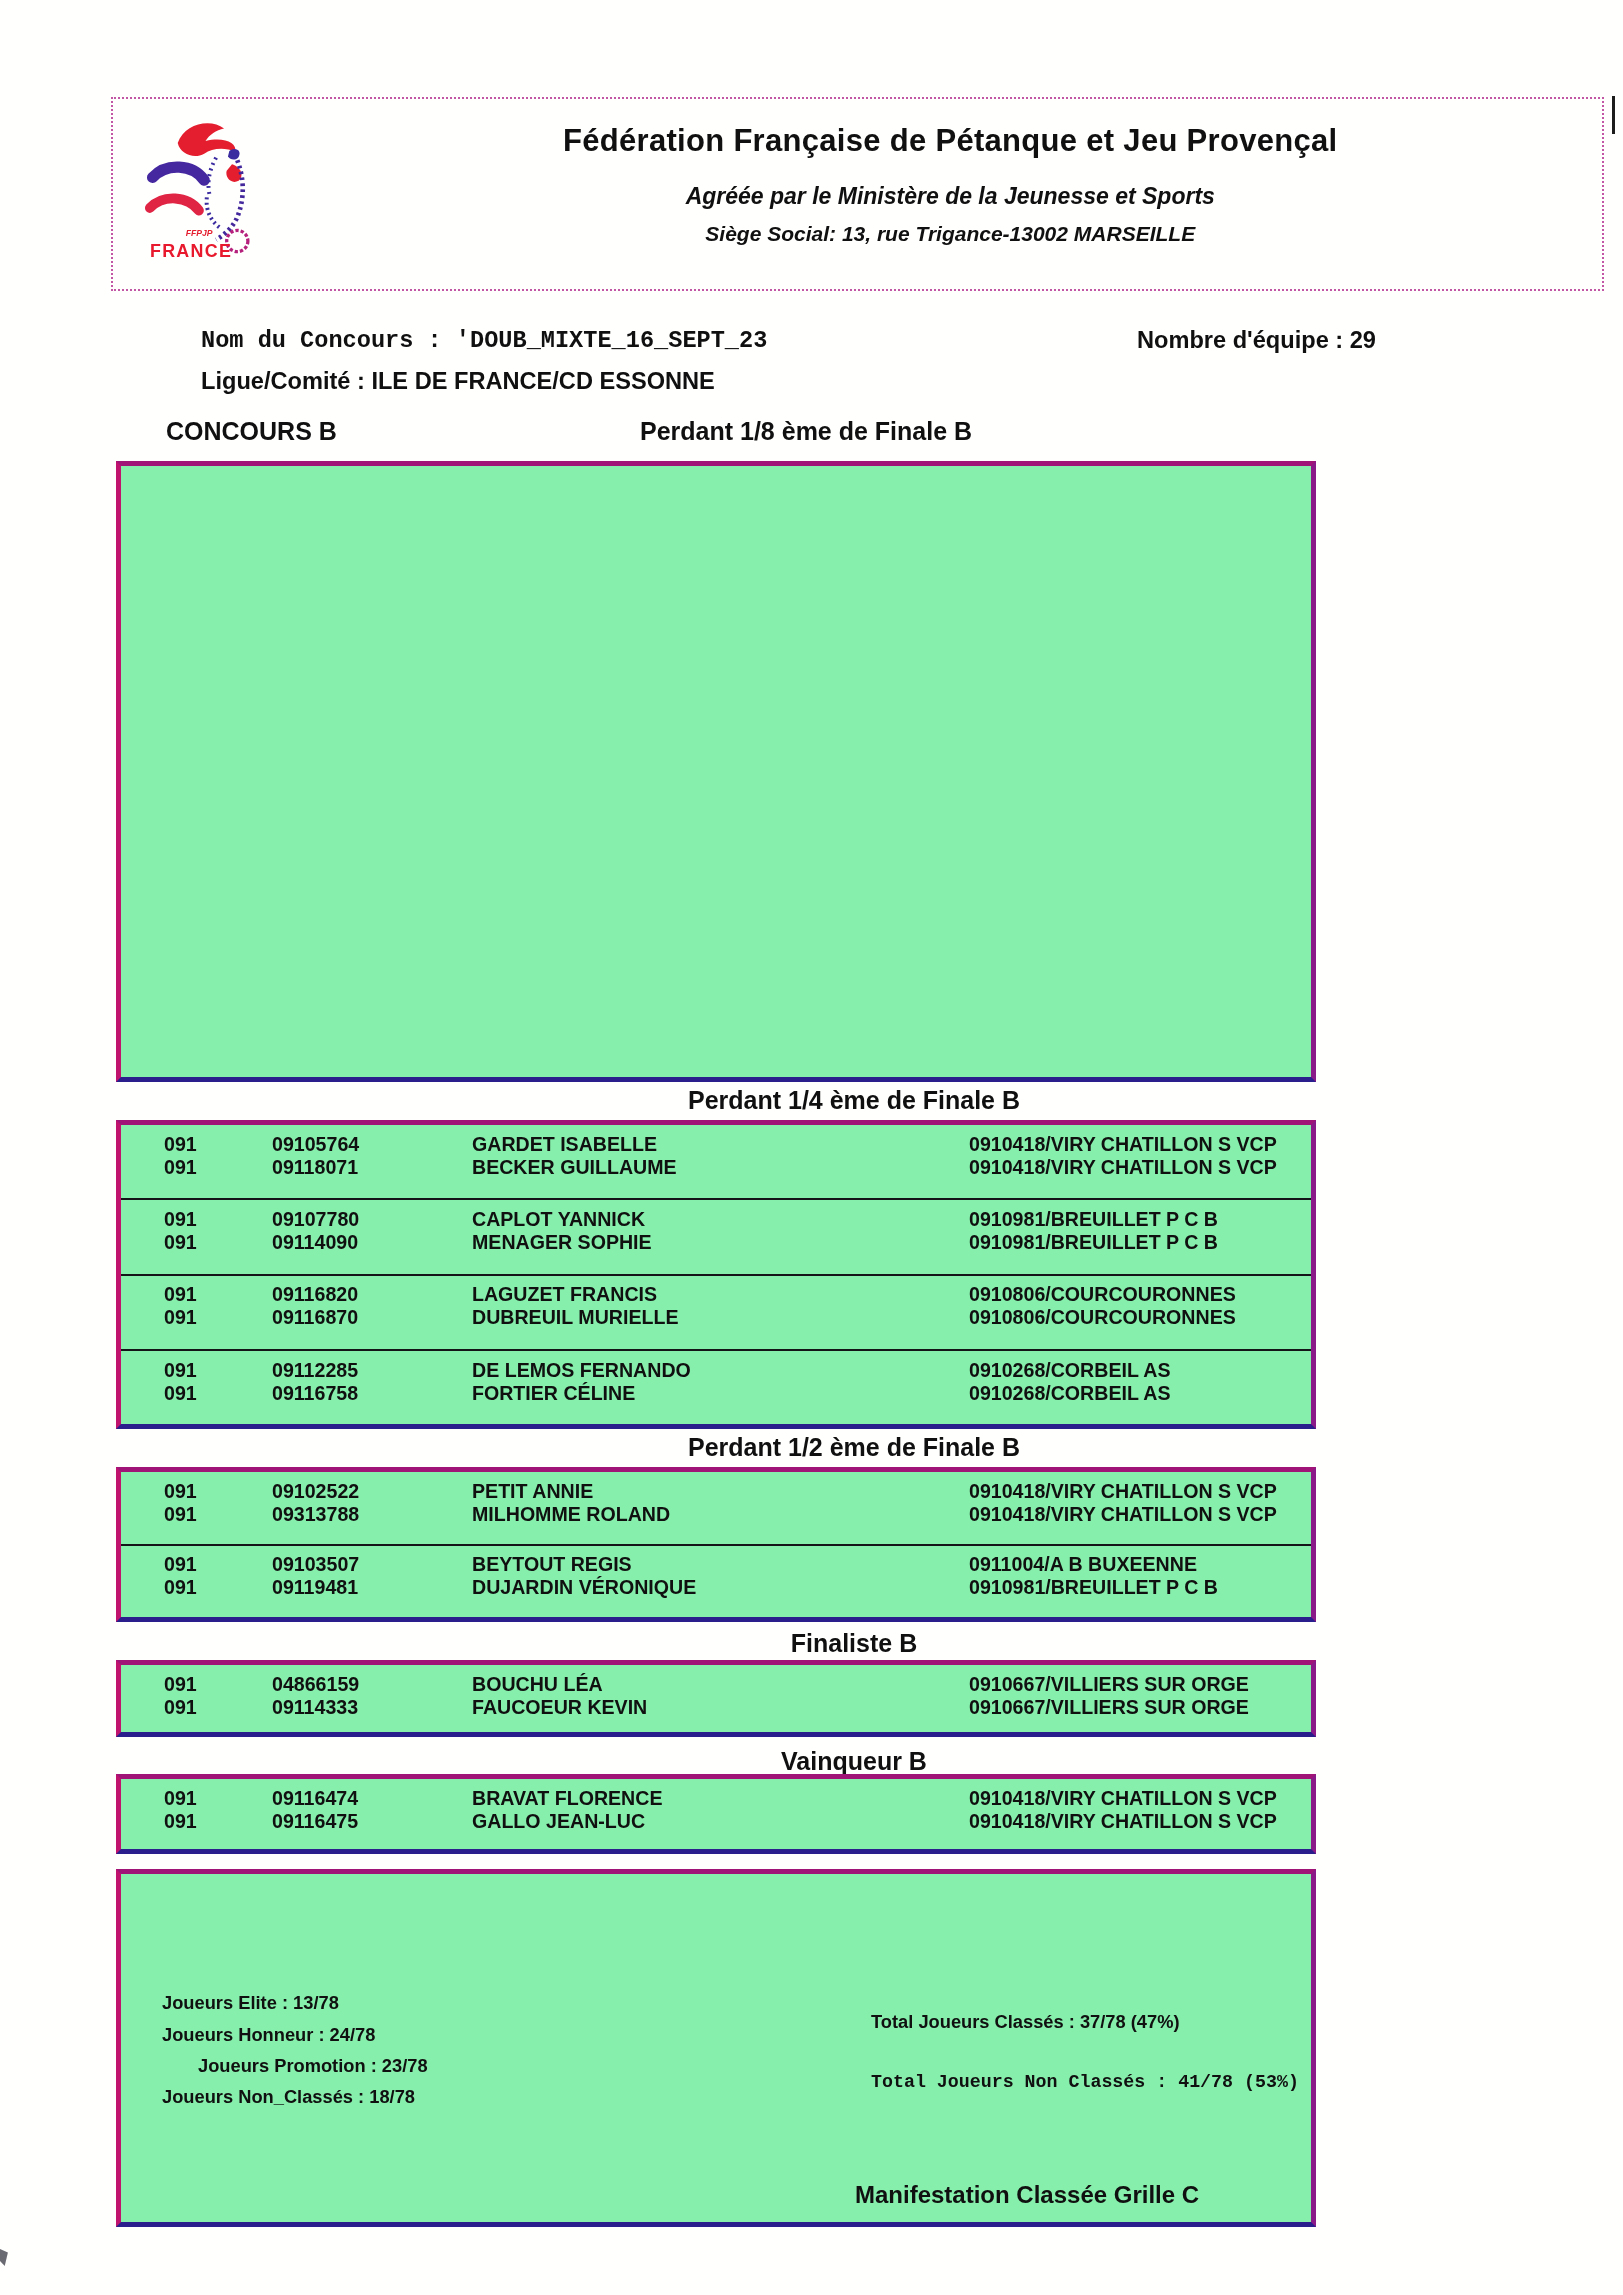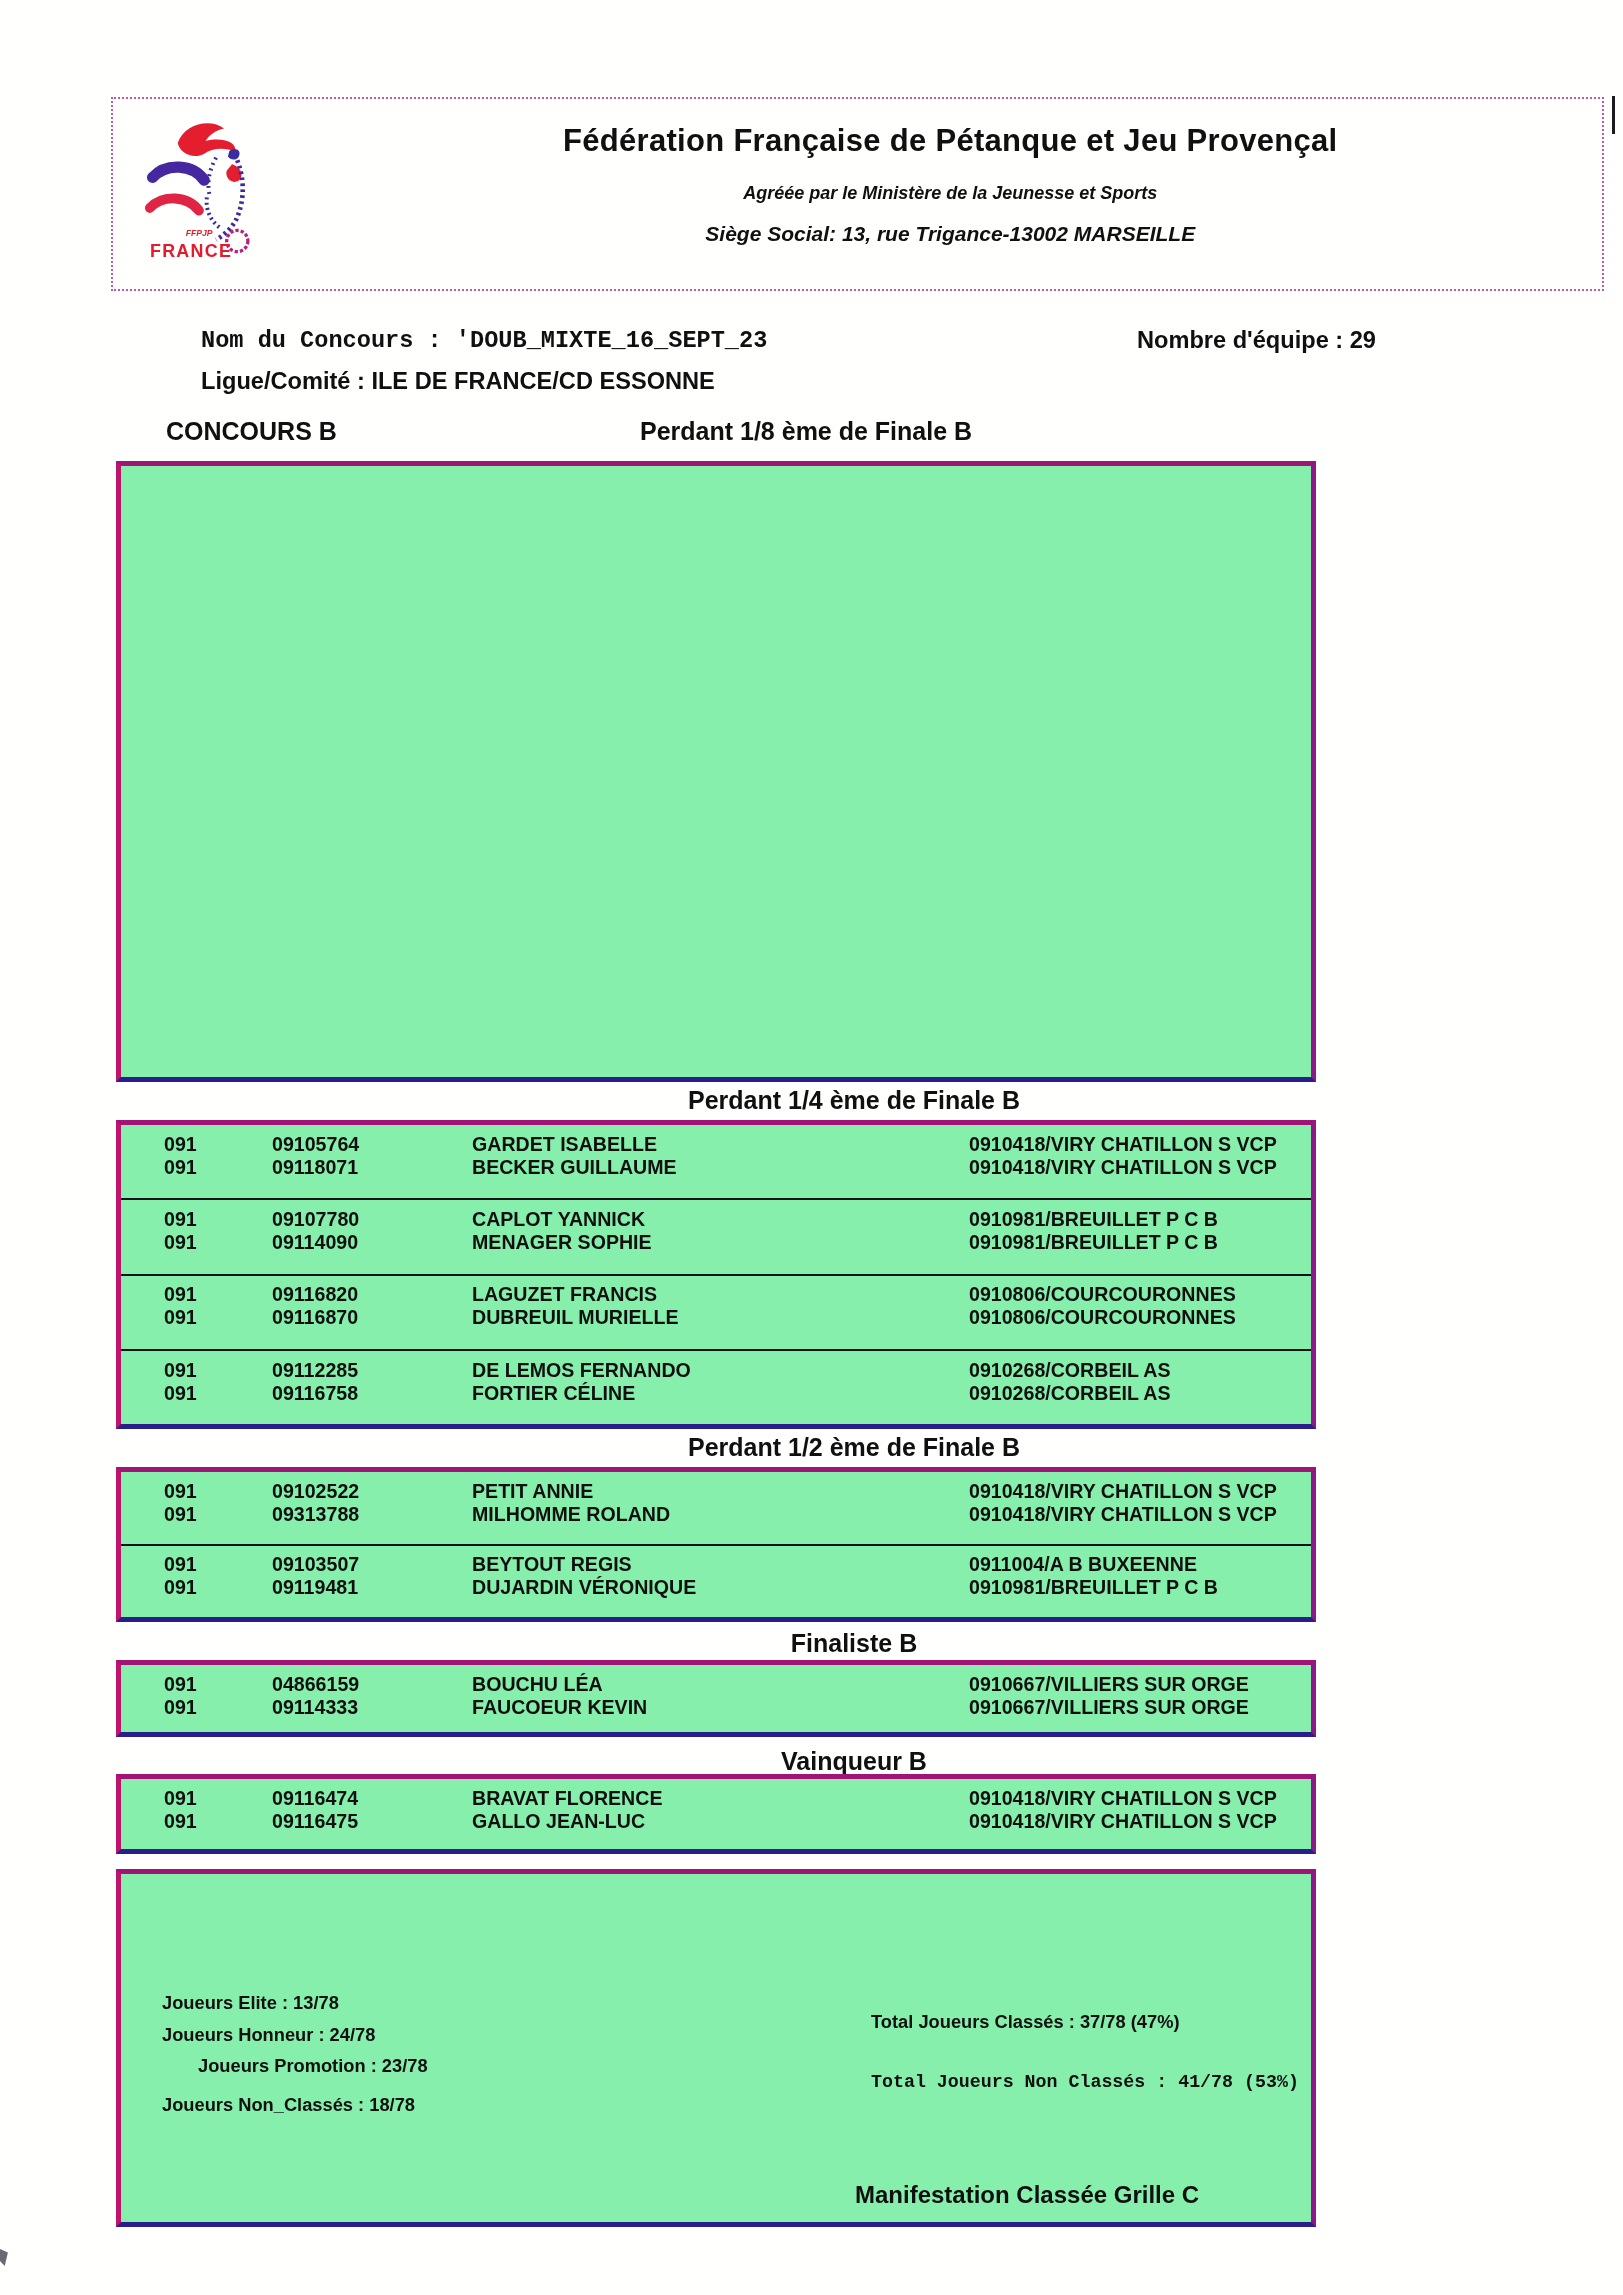--- a/index.html
+++ b/index.html
@@ -9,21 +9,21 @@
     overflow:hidden;
   }
   
   .header-box{
     position:absolute;left:111px;top:97px;width:1493px;height:194px;
     border:2px dotted #c257a5;box-sizing:border-box;background:#fffffe;
   }
   .logo{position:absolute;left:25px;top:17px;width:139px;height:160px;}
   .header-text{position:absolute;left:196px;top:0;right:10.5px;text-align:center;}
   .h-title{position:absolute;top:23.6px;left:0;right:0;font-size:31px;letter-spacing:0.3px;}
-  .h-sub1{position:absolute;top:84px;left:0;right:0;font-size:18px;font-style:italic;}
+  .h-sub1{position:absolute;top:84px;left:0;right:0;font-size:23px;font-style:italic;}
   .h-sub2{position:absolute;top:123px;left:0;right:0;font-size:21px;font-style:italic;}
   
   .meta-concours{position:absolute;left:201px;top:327px;font-size:23.6px;font-family:Liberation Mono, monospace;}
   .meta-teams{position:absolute;left:1137px;top:327px;font-size:23.6px;}
   .meta-ligue{position:absolute;left:201px;top:368px;font-size:23.6px;}
   .concours-b{position:absolute;left:166px;top:417px;font-size:25px;}
   .t18{position:absolute;left:640px;top:417px;font-size:25px;}
   
   .pbox{
     position:absolute;left:116px;width:1200px;box-sizing:border-box;background:#86efac;
@@ -40,21 +40,21 @@
   .t14{top:1086px;}
   .t12{top:1433px;}
   .tfin{top:1629px;}
   .twin{top:1747px;}
   .pair{flex:1;box-sizing:border-box;padding:7.9px 0 0 43px;overflow:hidden;}
   .psep{height:2px;background:#141418;flex:none;}
   .prow{display:grid;grid-template-columns:108px 200px 497px auto;line-height:23px;font-size:19.6px;}
   
   .bstats{top:1869px;height:358px;display:block;}
   .stat-l{position:absolute;left:41px;font-size:18.3px;}
-  .sl0{top:118px;}.sl1{top:150px;}.sl2{top:181px;margin-left:36px;}.sl3{top:220px;}
+  .sl0{top:118px;}.sl1{top:150px;}.sl2{top:181px;margin-left:36px;}.sl3{top:212px;}
   .stat-r{position:absolute;left:750px;font-size:18.3px;}
   .sr0{top:137px;}.sr1{top:198px;font-family:Liberation Mono, monospace;}
   .stats-footer{position:absolute;left:734px;top:307px;font-size:24px;}
   
   .tick-tr{position:absolute;left:1612px;top:96px;width:3.3px;height:38px;background:#1c1c1c;}
   .mark-bl{position:absolute;left:0px;top:2249px;width:7.9px;height:17px;background:#6a6a72;
     clip-path:polygon(0 0,100% 20%,60% 100%,0 70%);}
 </style>
 </head>
 <body>

